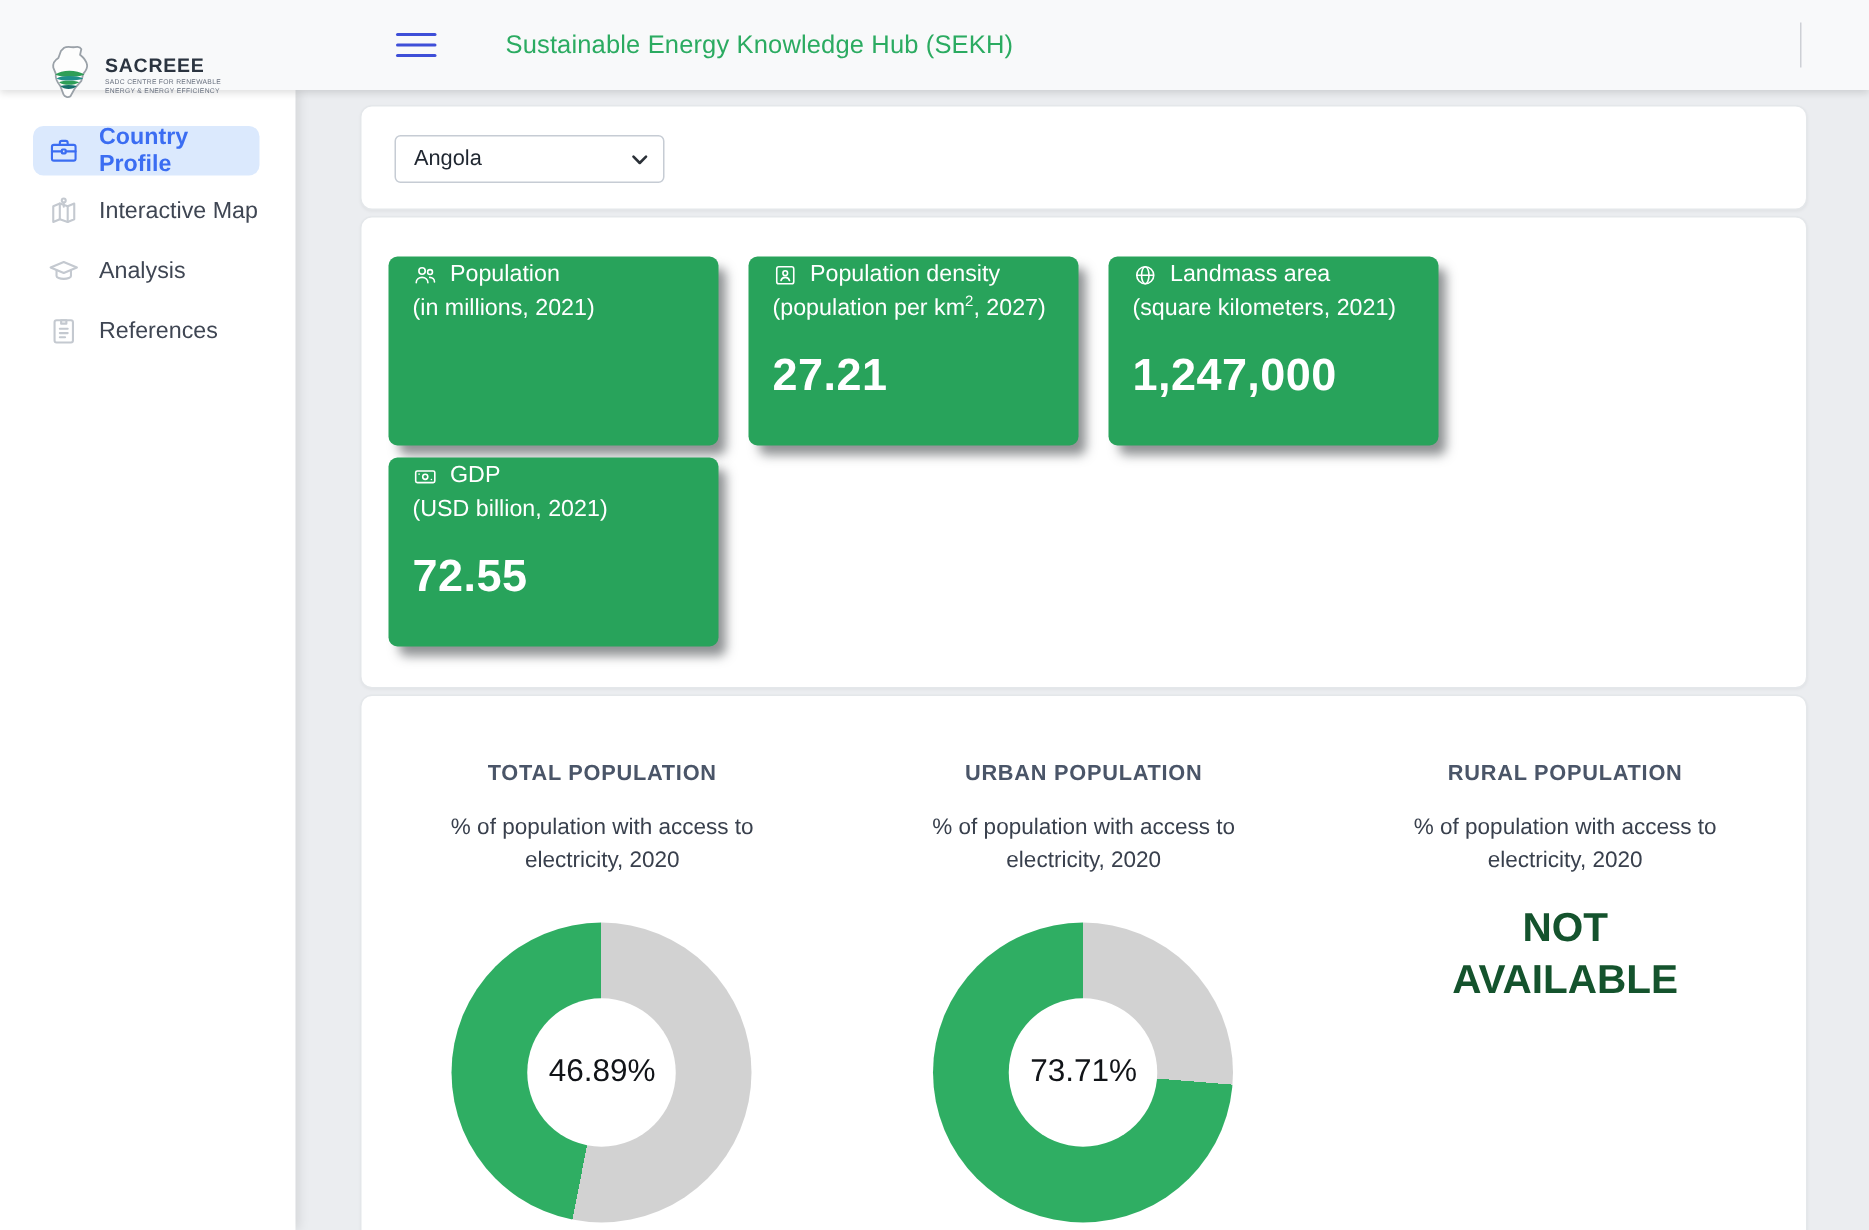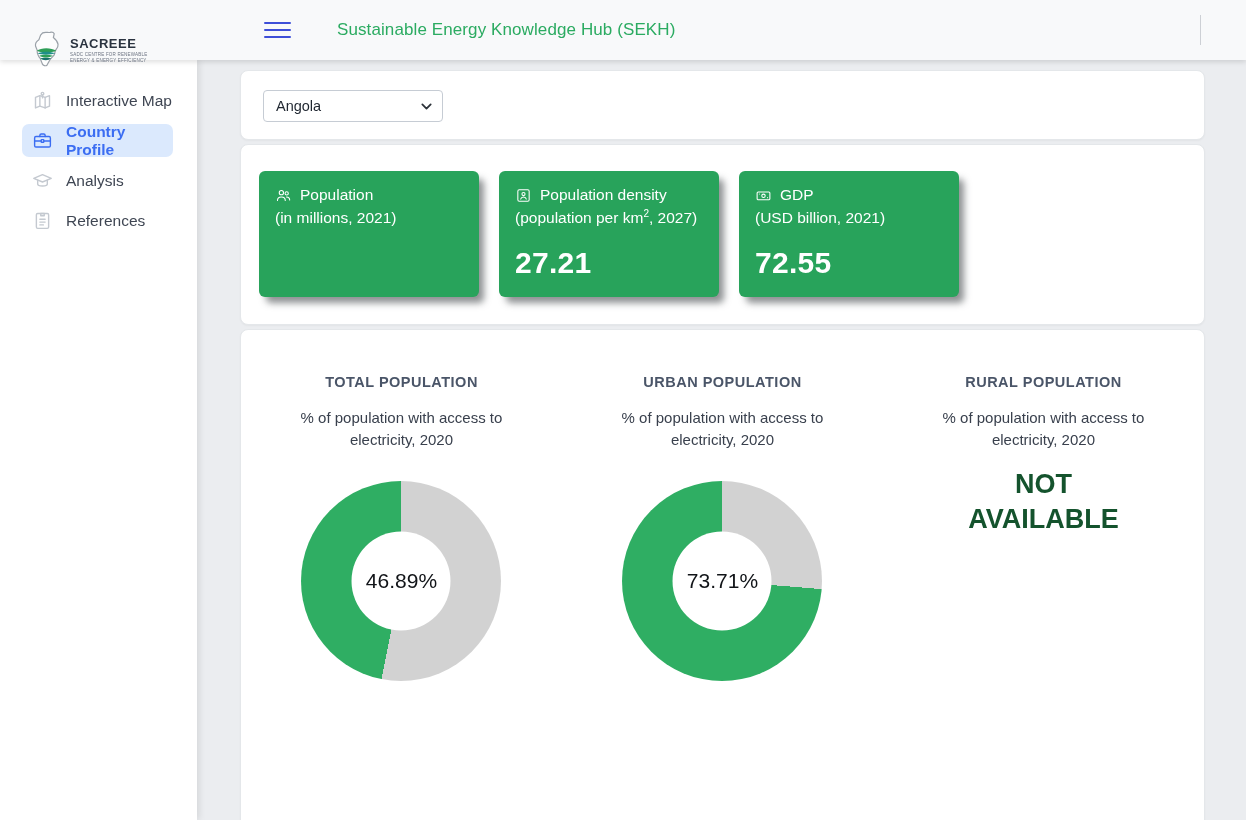--- a/index.html
+++ b/index.html
@@ -50,21 +50,21 @@
     position:relative; width:180px; height:32px; background:#fff;
     border:1px solid #c6ccd4; border-radius:4px; cursor:pointer;
     display:flex; align-items:center; padding:0 30px 0 12px; font-size:14.5px; color:#1f2630;
   }
   .select-box .chev { position:absolute; right:9px; top:9px; width:13px; height:13px; }
   
   .panel-stats { padding:26px 18px 27px 18px; }
   .stat-grid { display:flex; flex-wrap:wrap; column-gap:20px; row-gap:8px; }
   .stat-card {
     width:220px; height:126px; background:#28a35b; border-radius:6px;
-    color:#fff; padding:15px 16px;
+    color:#fff; padding:3px 16px;
     box-shadow:6px 7px 7px -1px rgba(50,54,58,.55);
   }
   .stat-title-row { display:flex; align-items:center; gap:8px; font-size:15.5px; }
   .stat-title-row .stat-icon { width:17px; height:17px; }
   .stat-icon svg { width:100%; height:100%; display:block; }
   .stat-sub { font-size:15.5px; margin-top:4px; }
   .stat-sub sup { font-size:10px; }
   .stat-value { font-size:30px; font-weight:bold; margin-top:19px; letter-spacing:.3px; }
   
   .panel-electricity { min-height:620px; }
@@ -112,41 +112,41 @@
   <div class="hamburger">
     <div class="bar"></div>
       <div class="bar"></div>
       <div class="bar"></div>
   </div>
   <div class="app-title">Sustainable Energy Knowledge Hub (SEKH)</div>
   <div class="header-divider"></div>
 </div>
 
 <div class="sidebar">
+  <div class="nav-item active">
+    <span class="nav-icon">
+      <svg viewBox="0 0 24 24" fill="none" stroke="currentColor" stroke-width="1.6" stroke-linecap="round" stroke-linejoin="round">
+        <rect x="3" y="7.5" width="18" height="12" rx="1.5"></rect>
+        <path d="M9 7.5V6a1.5 1.5 0 0 1 1.5-1.5h3A1.5 1.5 0 0 1 15 6v1.5"></path>
+        <path d="M3 12.5h7.5M13.5 12.5H21"></path>
+        <rect x="10.5" y="11" width="3" height="3" rx=".6"></rect>
+      </svg>
+    </span>
+    <span>Country Profile</span>
+  </div>
   <div class="nav-item">
     <span class="nav-icon">
       <svg viewBox="0 0 24 24" fill="none" stroke="currentColor" stroke-width="1.6" stroke-linecap="round" stroke-linejoin="round">
         <path d="M4 8.5l5-2 6 2 5-2v12l-5 2-6-2-5 2z"></path>
         <path d="M9 6.5v12M15 8.5v12"></path>
         <circle cx="12" cy="4.2" r="1.5"></circle>
         <path d="M12 5.7v3.3"></path>
       </svg>
     </span>
     <span>Interactive Map</span>
-  </div>
-  <div class="nav-item active">
-    <span class="nav-icon">
-      <svg viewBox="0 0 24 24" fill="none" stroke="currentColor" stroke-width="1.6" stroke-linecap="round" stroke-linejoin="round">
-        <rect x="3" y="7.5" width="18" height="12" rx="1.5"></rect>
-        <path d="M9 7.5V6a1.5 1.5 0 0 1 1.5-1.5h3A1.5 1.5 0 0 1 15 6v1.5"></path>
-        <path d="M3 12.5h7.5M13.5 12.5H21"></path>
-        <rect x="10.5" y="11" width="3" height="3" rx=".6"></rect>
-      </svg>
-    </span>
-    <span>Country Profile</span>
   </div>
   <div class="nav-item">
     <span class="nav-icon">
       <svg viewBox="0 0 24 24" fill="none" stroke="currentColor" stroke-width="1.6" stroke-linecap="round" stroke-linejoin="round">
         <path d="M2 9.5l10-4.2L22 9.5l-10 4.2z"></path>
         <path d="M6.5 11.6v4.4c0 1.2 2.5 2.2 5.5 2.2s5.5-1 5.5-2.2v-4.4"></path>
       </svg>
     </span>
     <span>Analysis</span>
   </div>
@@ -201,20 +201,34 @@
               <circle cx="12" cy="10" r="2.2"></circle>
               <path d="M8 17c.5-2 2-3 4-3s3.5 1 4 3"></path>
             </svg>
           </span>
           <span>Population density</span>
         </div>
         <div class="stat-sub"><span>(population per km</span><sup>2</sup><span>, 2027)</span></div>
         <div class="stat-value">27.21</div>
       </div>
 
+      <div class="stat-card">
+        <div class="stat-title-row">
+          <span class="stat-icon">
+            <svg viewBox="0 0 24 24" fill="none" stroke="#fff" stroke-width="1.5">
+              <circle cx="12" cy="12" r="8"></circle>
+              <ellipse cx="12" cy="12" rx="3.5" ry="8"></ellipse>
+              <path d="M4 12h16"></path>
+            </svg>
+          </span>
+          <span>Landmass area</span>
+        </div>
+        <div class="stat-sub"><span>(square kilometers, 2021)</span><sup></sup><span></span></div>
+        <div class="stat-value">1,247,000</div>
+      </div>
 
       <div class="stat-card">
         <div class="stat-title-row">
           <span class="stat-icon">
             <svg viewBox="0 0 24 24" fill="none" stroke="#fff" stroke-width="1.5" stroke-linecap="round">
               <rect x="3" y="7" width="18" height="11" rx="1.5"></rect>
               <circle cx="12" cy="12.5" r="2.4"></circle>
               <path d="M6.2 10v.01M17.8 15v.01"></path>
             </svg>
           </span>

